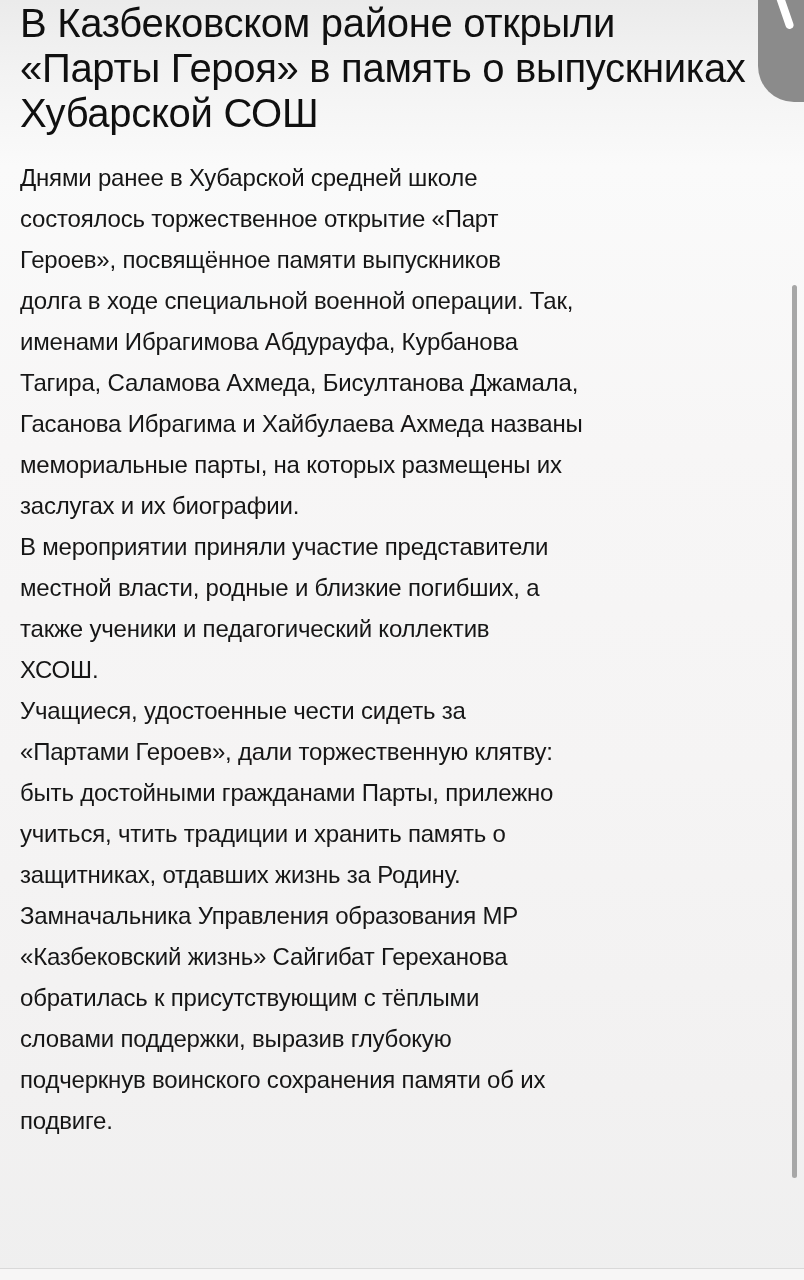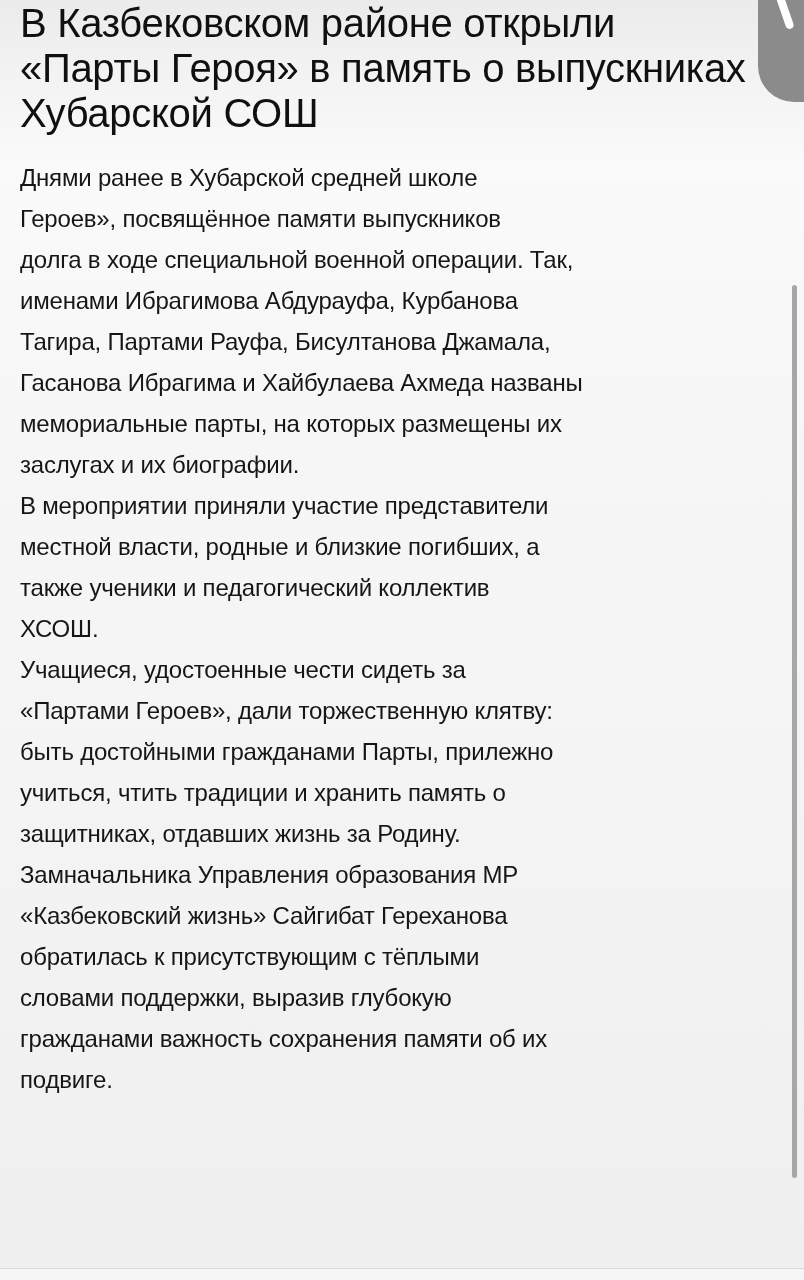--- a/index.html
+++ b/index.html
@@ -97,41 +97,42 @@
 <div class="stage">
 
   <div class="title">
       <div class="line">В Казбековском районе открыли</div>
       <div class="line">«Парты Героя» в память о выпускниках</div>
       <div class="line">Хубарской СОШ</div>
     </div>
 
   <div class="body-text">
       <div class="line">Днями ранее в Хубарской средней школе</div>
+      <div class="line">состоялось торжественное открытие «Парт</div>
       <div class="line">Героев», посвящённое памяти выпускников</div>
       <div class="line">долга в ходе специальной военной операции. Так,</div>
       <div class="line">именами Ибрагимова Абдурауфа, Курбанова</div>
-      <div class="line">Тагира, Партами Рауфа, Бисултанова Джамала,</div>
+      <div class="line">Тагира, Саламова Ахмеда, Бисултанова Джамала,</div>
       <div class="line">Гасанова Ибрагима и Хайбулаева Ахмеда названы</div>
       <div class="line">мемориальные парты, на которых размещены их</div>
       <div class="line">заслугах и их биографии.</div>
       <div class="line">В мероприятии приняли участие представители</div>
       <div class="line">местной власти, родные и близкие погибших, а</div>
       <div class="line">также ученики и педагогический коллектив</div>
       <div class="line">ХСОШ.</div>
       <div class="line">Учащиеся, удостоенные чести сидеть за</div>
       <div class="line">«Партами Героев», дали торжественную клятву:</div>
       <div class="line">быть достойными гражданами Парты, прилежно</div>
       <div class="line">учиться, чтить традиции и хранить память о</div>
       <div class="line">защитниках, отдавших жизнь за Родину.</div>
       <div class="line">Замначальника Управления образования МР</div>
       <div class="line">«Казбековский жизнь» Сайгибат Гереханова</div>
       <div class="line">обратилась к присутствующим с тёплыми</div>
       <div class="line">словами поддержки, выразив глубокую</div>
-      <div class="line">гражданами важность сохранения памяти об их</div>
+      <div class="line">подчеркнув воинского сохранения памяти об их</div>
       <div class="line">подвиге.</div>
     </div>
 
   <div class="corner-overlay"></div>
   <span class="diag-stroke"></span>
 
   <div class="scrollbar-thumb"></div>
 
   <div class="bottom-divider"></div>
 

